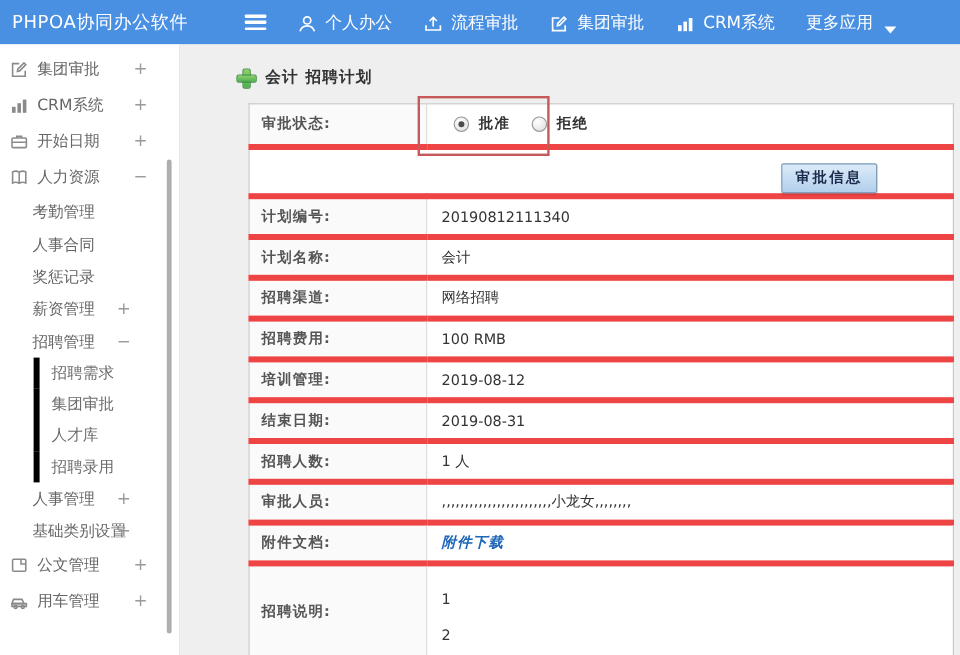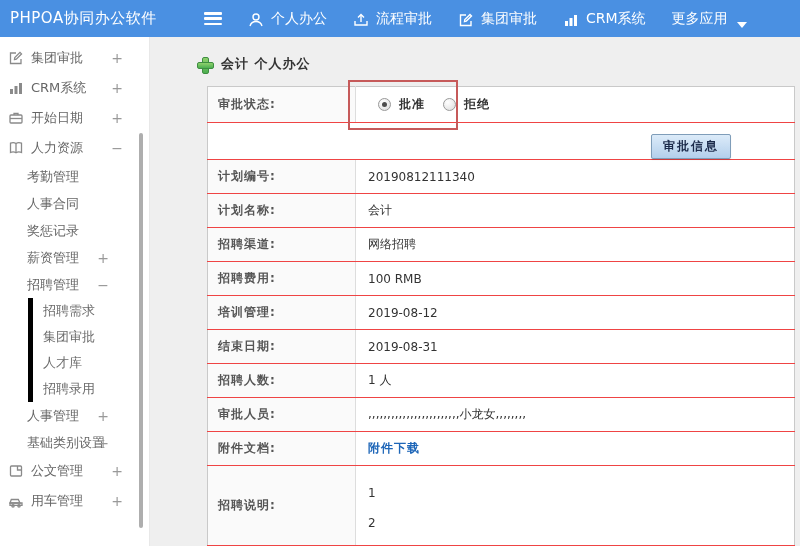--- a/index.html
+++ b/index.html
@@ -38,41 +38,41 @@
   
   .main{flex:1;background:#efefef;overflow:hidden;}
   .page-title{margin:18px 0 0 47px;display:flex;align-items:center;gap:9px;}
   .page-title .t{font-size:13px;font-weight:bold;color:#333;letter-spacing:1px;}
   .plus-icon{width:15px;height:15px;position:relative;flex:none;}
   .plus-icon::before,.plus-icon::after{content:"";position:absolute;background:linear-gradient(#8ed06c,#4caf50);border:1px solid #3e8e41;border-radius:2px;}
   .plus-icon::before{left:5px;top:0;width:5px;height:15px;}
   .plus-icon::after{left:0;top:5px;width:15px;height:5px;}
   .panel{position:relative;margin:13px 5px 0 57px;}
   table.form{width:100%;border-collapse:collapse;background:#fff;border:1px solid #c9c9c9;table-layout:fixed;}
-  table.form td{border-bottom:1px solid #ef4444;font-size:12px;vertical-align:middle;}
+  table.form td{border-bottom:5px solid #ef4444;font-size:12px;vertical-align:middle;}
   td.lbl{width:148px;background:#fafafa;color:#555;font-weight:bold;padding-left:10px;border-right:1px solid #ddd;letter-spacing:1px;}
   td.val{padding-left:12px;color:#333;}
   tr.r-status{height:36px;}
   tr.r-button{height:34px;}
   tr.r-std{height:34px;}
   tr.r-desc{height:80px;}
   tr.r-desc td{vertical-align:top;}
   tr.r-desc td.lbl{vertical-align:middle;}
   .desc-line{padding-top:12px;line-height:30px;}
   .desc-line + .desc-line{padding-top:0;}
   
   .radio-group{display:flex;align-items:center;gap:8px;padding-left:10px;}
   .radio{width:13px;height:13px;border-radius:50%;border:1px solid #9a9a9a;background:radial-gradient(circle at 35% 30%,#fff,#dcdcdc);display:inline-block;position:relative;flex:none;cursor:pointer;}
   .radio.checked::after{content:"";position:absolute;left:3px;top:3px;width:5px;height:5px;border-radius:50%;background:#4d4d4d;}
   .radio-label{font-size:12px;color:#333;font-weight:bold;letter-spacing:1px;margin-right:10px;cursor:pointer;}
   .highlight-box{position:absolute;left:141px;top:-6px;width:110px;height:50px;border:2px solid var(--highlight);pointer-events:none;}
   
   .btn-cell{text-align:right;padding-right:63px;}
   .btn-approve{display:inline-block;background:linear-gradient(#dcebf9,#b3cfec);border:1px solid var(--btn-border);border-radius:2px;color:#1b2a4a;font-weight:bold;font-size:12px;padding:3px 11px;letter-spacing:2px;cursor:pointer;box-shadow:0 1px 1px rgba(0,0,0,.15);margin-top:11px;}
-  a.flink{color:var(--link);font-weight:bold;text-decoration:none;cursor:pointer;letter-spacing:1px;}
+  a.flink{color:var(--link);font-weight:bold;text-decoration:none;cursor:pointer;letter-spacing:1px;font-style:italic;}
 </style>
 </head>
 <body>
 
 <div class="topbar">
   <div class="brand">PHPOA协同办公软件</div>
   <div class="hamburger">
       <span></span>
       <span></span>
       <span></span>
@@ -214,21 +214,21 @@
           </svg></span>
       <span>用车管理</span>
       <span class="expand">+</span>
     </div>
     <div class="sb-scroll"></div>
   </div>
 
   <div class="main">
     <div class="page-title">
       <span class="plus-icon"></span>
-      <span class="t">会计 个人办公</span>
+      <span class="t">会计 招聘计划</span>
     </div>
 
     <div class="panel">
       <div class="highlight-box"></div>
       <table class="form">
         <tbody>
             <tr class="r-status">
           <td class="lbl">审批状态:</td>
           <td class="val">
             <div class="radio-group">

